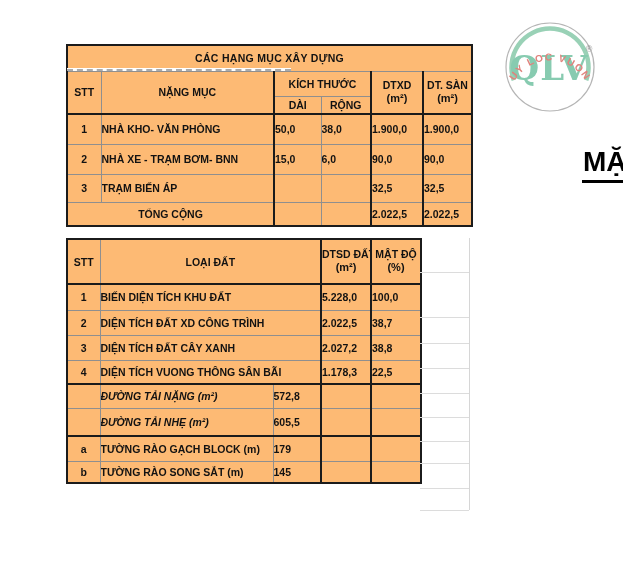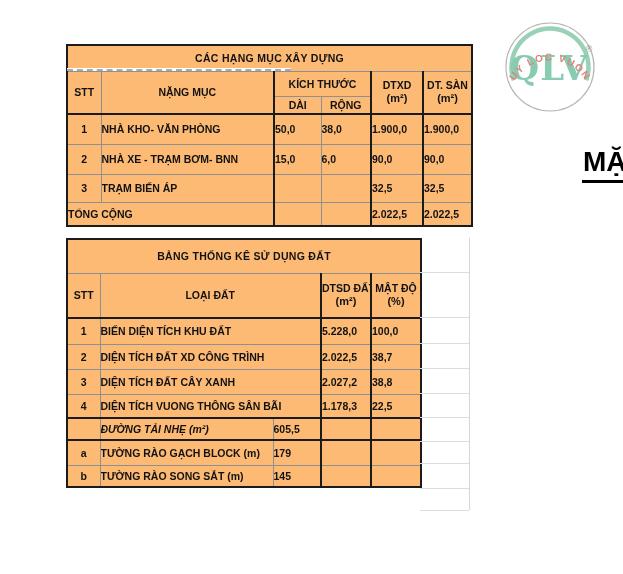--- a/index.html
+++ b/index.html
@@ -25,21 +25,21 @@
     font-weight:bold;
     color:#121212;
     white-space:nowrap;
     overflow:hidden;
     vertical-align:middle;
   }
   .title{font-size:13.5px;text-align:center;letter-spacing:.3px;}
   .ctr{text-align:center;}
   .lbl{text-align:left;padding-left:5px;}
   .num{text-align:left;padding-right:5px;}
-  .tot{text-align:left;padding-right:2px;}
+  .tot{text-align:center;padding-right:2px;}
   .bl2{border-left:2px solid #1b1b1b !important;}
   .br2{border-right:2px solid #1b1b1b !important;}
   .bb2{border-bottom:2px solid #1b1b1b !important;}
   .rg{font-weight:normal;font-size:10px;color:#1c1c1c;}
   .it{font-style:italic;}
   .hd2 div{line-height:1.25;}
   .unit{font-size:11px;text-align:center;}
   
   .pb-cover{position:absolute;left:67px;top:68px;width:224px;height:3px;background:#fff;}
   .pb-dash{position:absolute;left:67px;top:69px;width:224px;height:0;border-top:2px dashed #ababab;}
@@ -130,23 +130,20 @@
 
 <table class="doc" style="left:66px;top:238px;width:354px;">
   <colgroup>
     <col style="width:33px">
       <col style="width:173px">
       <col style="width:48px">
     <col style="width:50px">
       <col style="width:50px">
   </colgroup>
   <tbody>
-      <tr style="height:34px">
-    <td colspan="5" class="title">BẢNG THỐNG KÊ SỬ DỤNG ĐẤT</td>
-  </tr>
   <tr style="height:45px">
     <td class="ctr bb2">STT</td>
     <td colspan="2" class="ctr bb2">LOẠI ĐẤT</td>
     <td class="ctr bl2 bb2 hd2">
       <div>DTSD ĐẤT</div>
       <div class="unit">(m²)</div>
     </td>
     <td class="ctr bl2 bb2 hd2">
       <div>MẬT ĐỘ</div>
       <div class="unit">(%)</div>
@@ -169,21 +166,28 @@
     <td colspan="2" class="lbl">DIỆN TÍCH ĐẤT CÂY XANH</td>
     <td class="num bl2">2.027,2</td>
     <td class="num bl2">38,8</td>
   </tr>
   <tr style="height:24px">
     <td class="ctr bb2">4</td>
     <td colspan="2" class="lbl bb2">DIỆN TÍCH VUONG THÔNG SÂN BÃI</td>
     <td class="num bl2 bb2">1.178,3</td>
     <td class="num bl2 bb2">22,5</td>
   </tr>
-  <tr style="height:22px">
+  <tr style="height:24px">
+    <td class="ctr rg"></td>
+    <td class="lbl rg it">ĐƯỜNG TẢI NẶNG  (m²)</td>
+    <td class="num rg">572,8</td>
+    <td class="bl2"></td>
+    <td class="bl2"></td>
+  </tr>
+  <tr style="height:28px">
     <td class="ctr rg bb2"></td>
     <td class="lbl rg it bb2">ĐƯỜNG TẢI NHẸ  (m²)</td>
     <td class="num rg bb2">605,5</td>
     <td class="bl2 bb2"></td>
     <td class="bl2 bb2"></td>
   </tr>
   <tr style="height:25px">
     <td class="ctr rg">a</td>
     <td class="lbl rg">TƯỜNG RÀO GẠCH BLOCK (m)</td>
     <td class="num rg">179</td>

